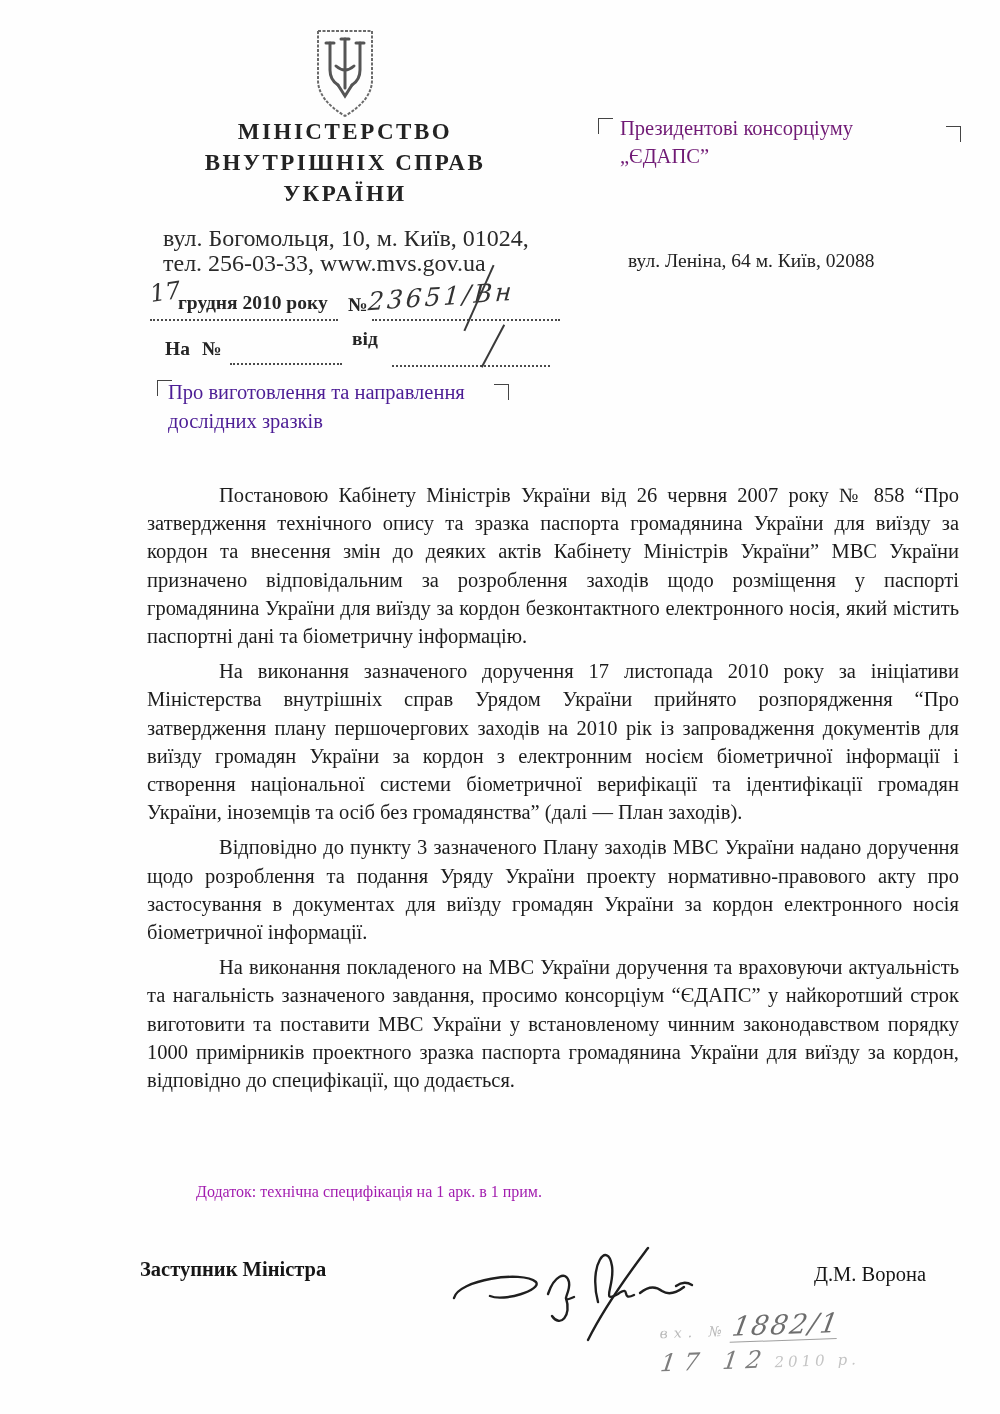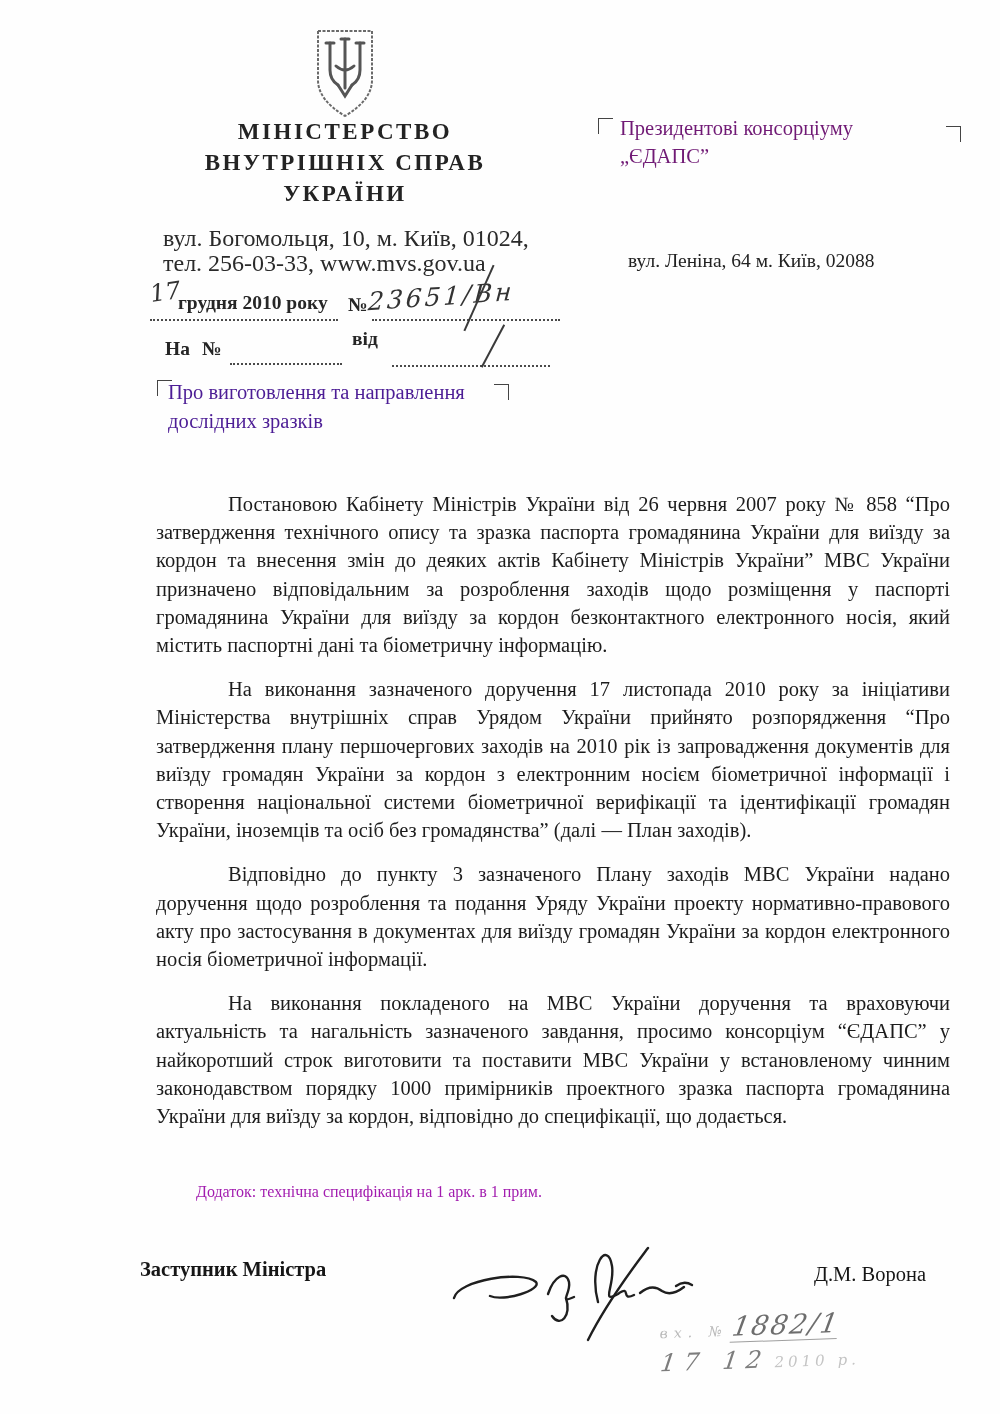--- a/index.html
+++ b/index.html
@@ -54,21 +54,21 @@
     left:168px; top:378px; width:330px;
     font-size:20.5px; line-height:29px; color:#4c1d95;
   }
 
   
   .body-text {
     left:140px; top:474px; width:826px;
     font-size:20.5px; line-height:28.2px;
     text-align:justify; color:#1c1c1c;
   }
-  .body-text p { margin:16px; text-indent:72px; }
+  .body-text p { margin:7px; text-indent:72px; }
 
   .attachment { left:196px; top:1183px; font-size:16px; color:#a21caf; }
 
   
   .sig-position { left:140px; top:1258px; font-size:20.5px; font-weight:bold; color:#161616; }
   .sig-name { left:814px; top:1263px; font-size:20.5px; font-weight:normal; color:#161616; }
   .sig-scribble { left:440px; top:1222px; width:280px; height:130px; }
 
   
   .stamp {

